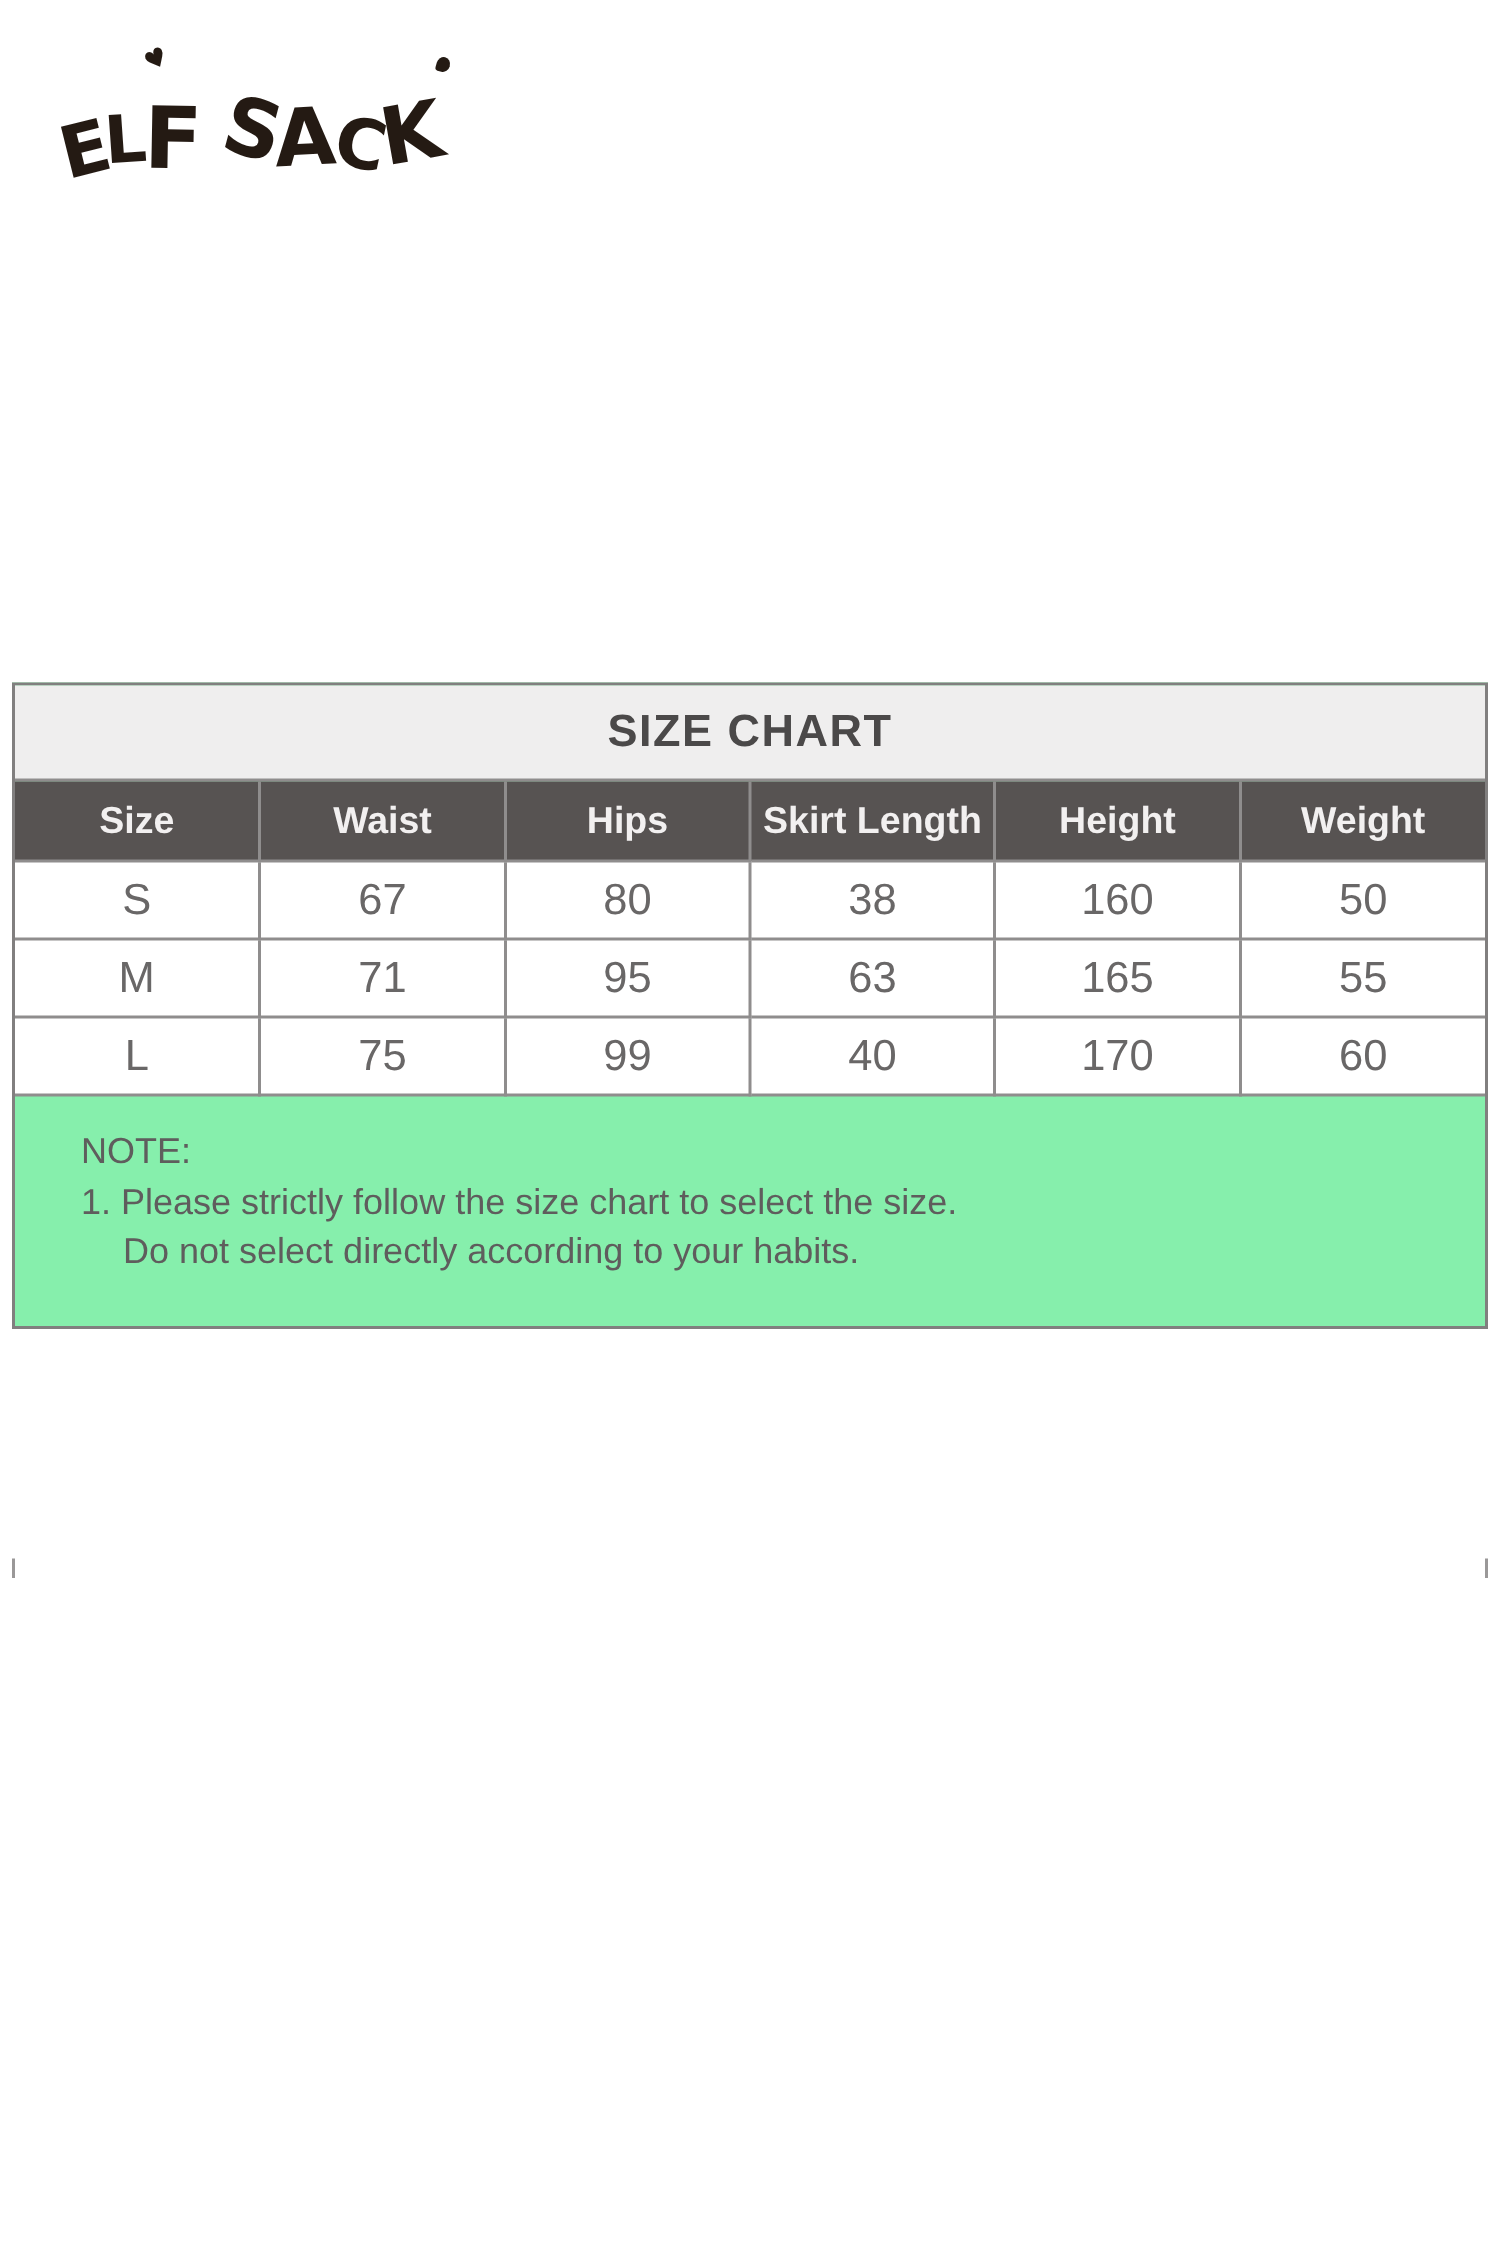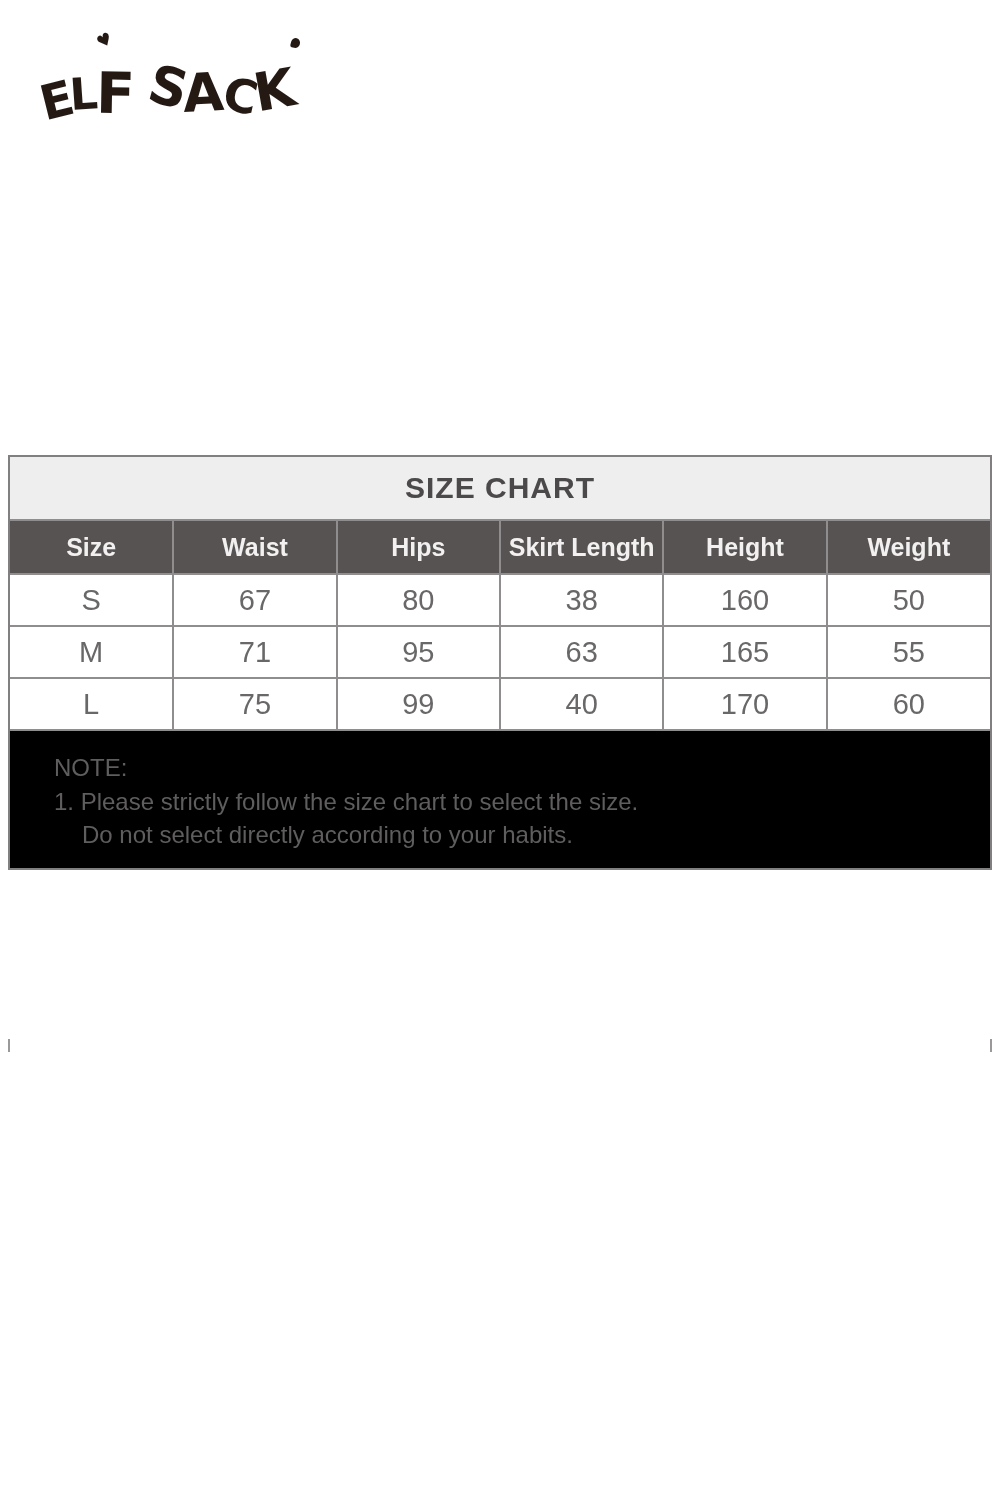--- a/index.html
+++ b/index.html
@@ -51,21 +51,21 @@
     transform: rotate(15deg);
   }
 
   
   .chart-outer {
     position: absolute;
     left: 8px;
     top: 455px;
     width: 984px;
     border: 2px solid #817f7f;
-    background: #000000;
+    background: #86efac;
   }
   .title-band {
     height: 64px;
     background: #efeeee;
     border-bottom: 2px solid #8f8d8d;
     display: flex;
     align-items: center;
     justify-content: center;
     font-size: 30px;
     font-weight: bold;
@@ -95,21 +95,21 @@
     border: 2px solid #8f8d8d;
     text-align: center;
   }
   table.size-table th:first-child,
   table.size-table td:first-child { border-left: none; }
   table.size-table th:last-child,
   table.size-table td:last-child { border-right: none; }
 
   
   .note {
-    padding: 20px 18px 16px 44px;
+    padding: 20px 18px 32px 44px;
     color: #5f5d5d;
     font-size: 24px;
     line-height: 33.5px;
   }
   .note .indent { padding-left: 28px; }
 
   
   .partial-box {
     position: absolute;
     left: 8px;

